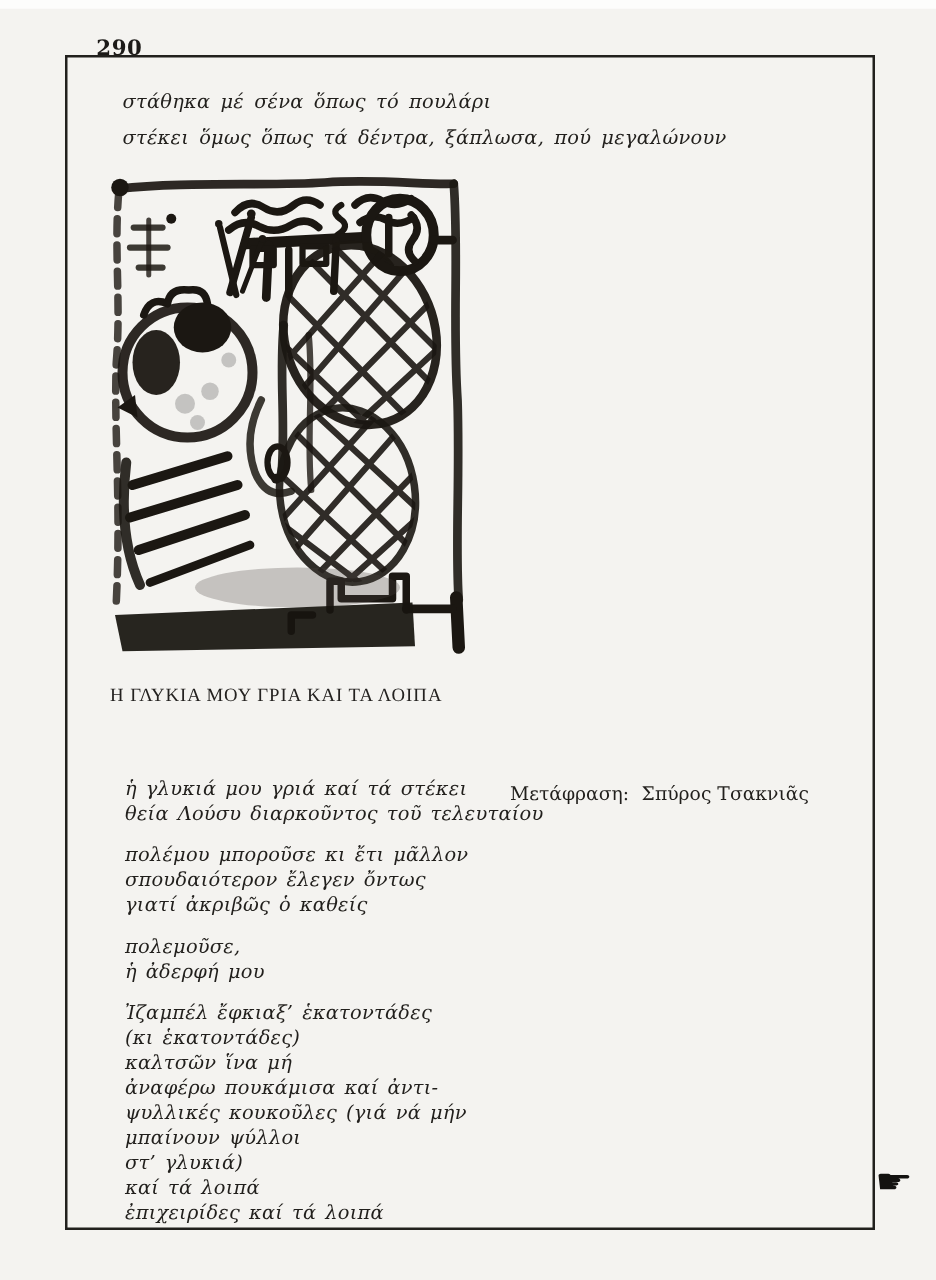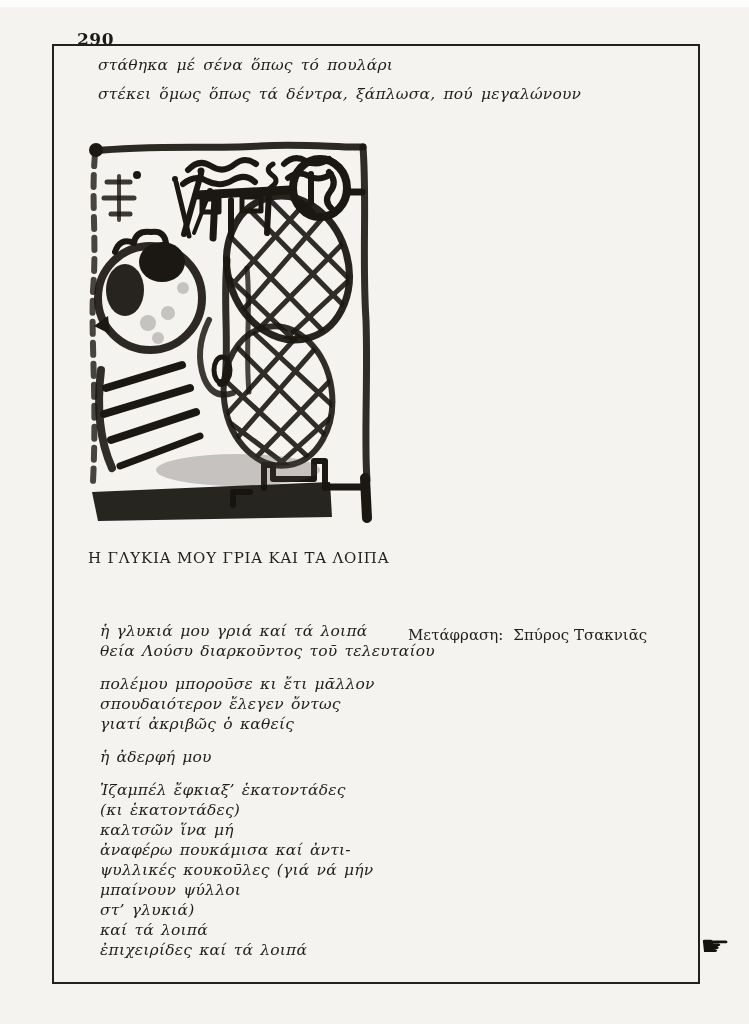--- a/index.html
+++ b/index.html
@@ -11,29 +11,29 @@
   .top-strip { position:absolute; top:0; left:0; right:0; height:7px; background:#fdfdfc; }
   .page-number {
     position:absolute; left:77px; top:29px;
     font-size:17px; font-weight:bold; letter-spacing:0.5px;
   }
   .frame {
     position:absolute; left:52px; top:44px; width:644px; height:936px;
     border:2px solid #21201d;
   }
   .epigraph {
-    position:absolute; left:98px; top:56px;
+    position:absolute; left:98px; top:72px;
     font-style:italic; font-size:15.5px; letter-spacing:0.2px; word-spacing:3px;
     color:#211f1c;
   }
   .epigraph .line + .line { margin-top:11px; }
   .artwork { position:absolute; left:88px; top:138px; width:284px; height:386px; }
   .poem-title {
     position:absolute; left:88px; top:549px; margin:0;
-    font-size:15px; font-weight:normal; letter-spacing:0.8px; color:#242220;
+    font-size:15px; font-weight:normal; letter-spacing:0.8px; color:#242220;font-family:Liberation Serif, serif;
   }
   .credit { position:absolute; left:408px; top:626px; font-size:15px; color:#211f1c; }
   .credit .translator { margin-left:10px; }
   .poem {
     position:absolute; left:100px; top:621px;
     font-style:italic; font-size:15.5px; line-height:20px;
     letter-spacing:0.2px; word-spacing:2px; color:#211f1c;
   }
   .poem .stanza { margin:0 0 13px 0; }
   .manicule {
@@ -164,29 +164,30 @@
 </div>
 
 <h1 class="poem-title">Η ΓΛΥΚΙΑ ΜΟΥ ΓΡΙΑ ΚΑΙ ΤΑ ΛΟΙΠΑ</h1>
 
 <div class="credit">
   <span>Μετάφραση:</span><span class="translator">Σπύρος Τσακνιᾶς</span>
 </div>
 
 <div class="poem">
   <div class="stanza">
-    <div>ἡ γλυκιά μου γριά καί τά λοιπά</div>
+    <div>ἡ γλυκιά μου γριά καί τά στέκει</div>
     <div>θεία Λούσυ διαρκοῦντος τοῦ τελευταίου</div>
   </div>
   <div class="stanza">
     <div>πολέμου μποροῦσε κι ἔτι μᾶλλον</div>
     <div>σπουδαιότερον ἔλεγεν ὄντως</div>
     <div>γιατί ἀκριβῶς ὁ καθείς</div>
   </div>
   <div class="stanza">
+    <div>πολεμοῦσε,</div>
     <div>ἡ ἀδερφή μου</div>
   </div>
   <div class="stanza">
     <div>Ἰζαμπέλ ἔφκιαξ’ ἑκατοντάδες</div>
     <div>(κι ἑκατοντάδες)</div>
     <div>καλτσῶν ἵνα μή</div>
     <div>ἀναφέρω πουκάμισα καί ἀντι-</div>
     <div>ψυλλικές κουκοῦλες (γιά νά μήν</div>
     <div>μπαίνουν ψύλλοι</div>
     <div>στ’ γλυκιά)</div>

